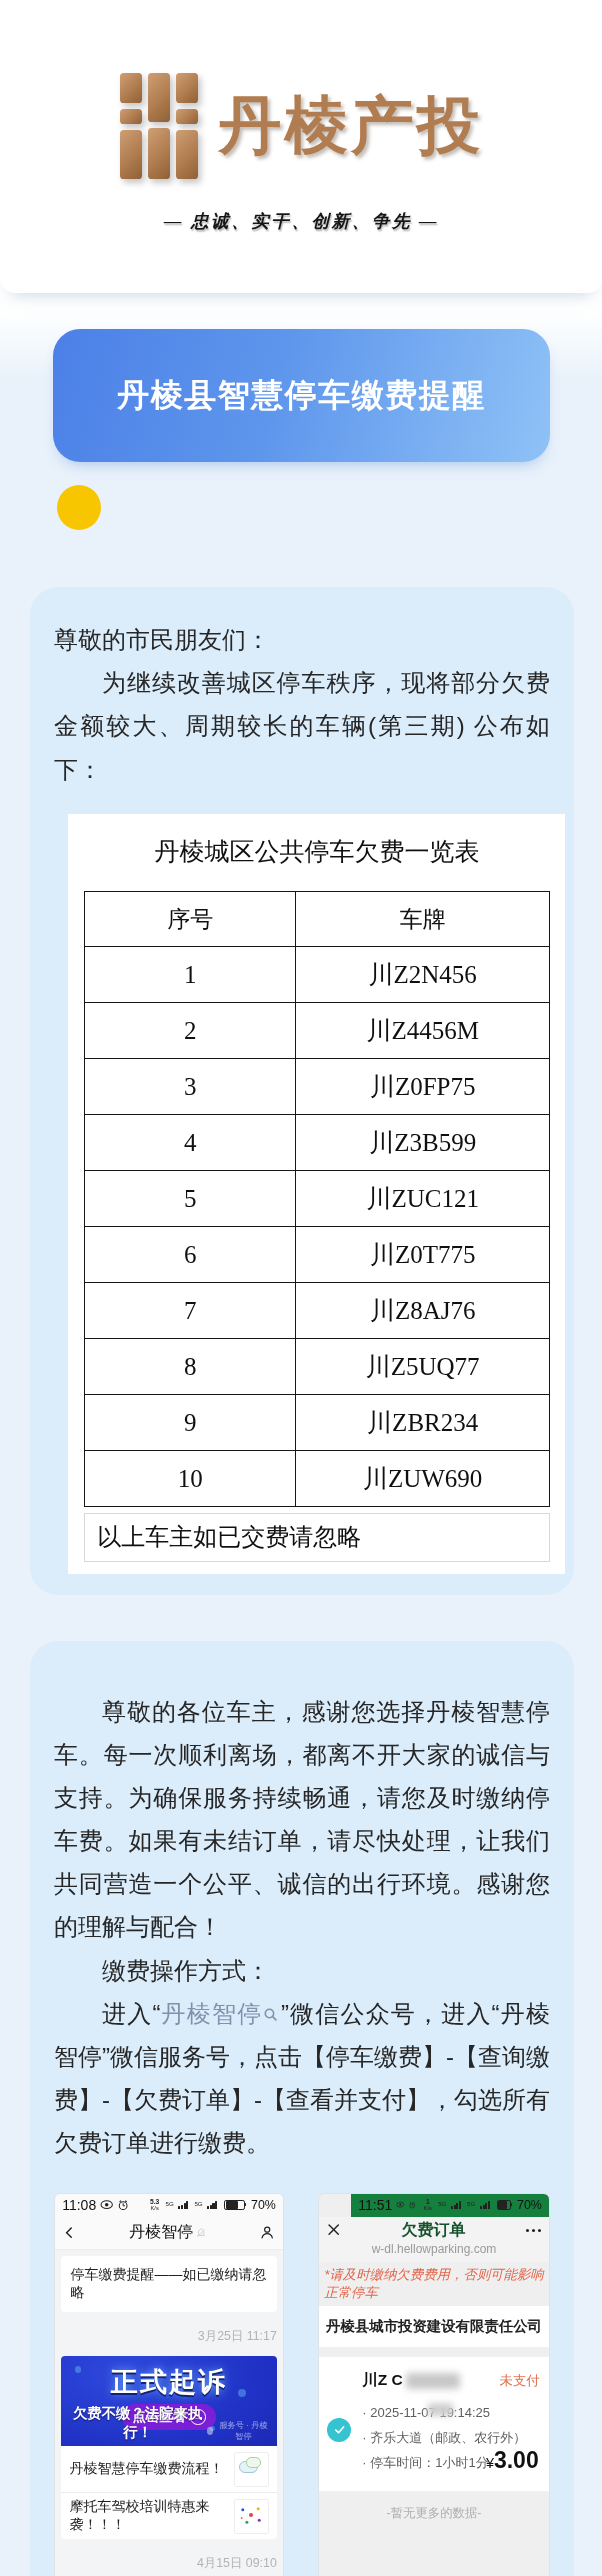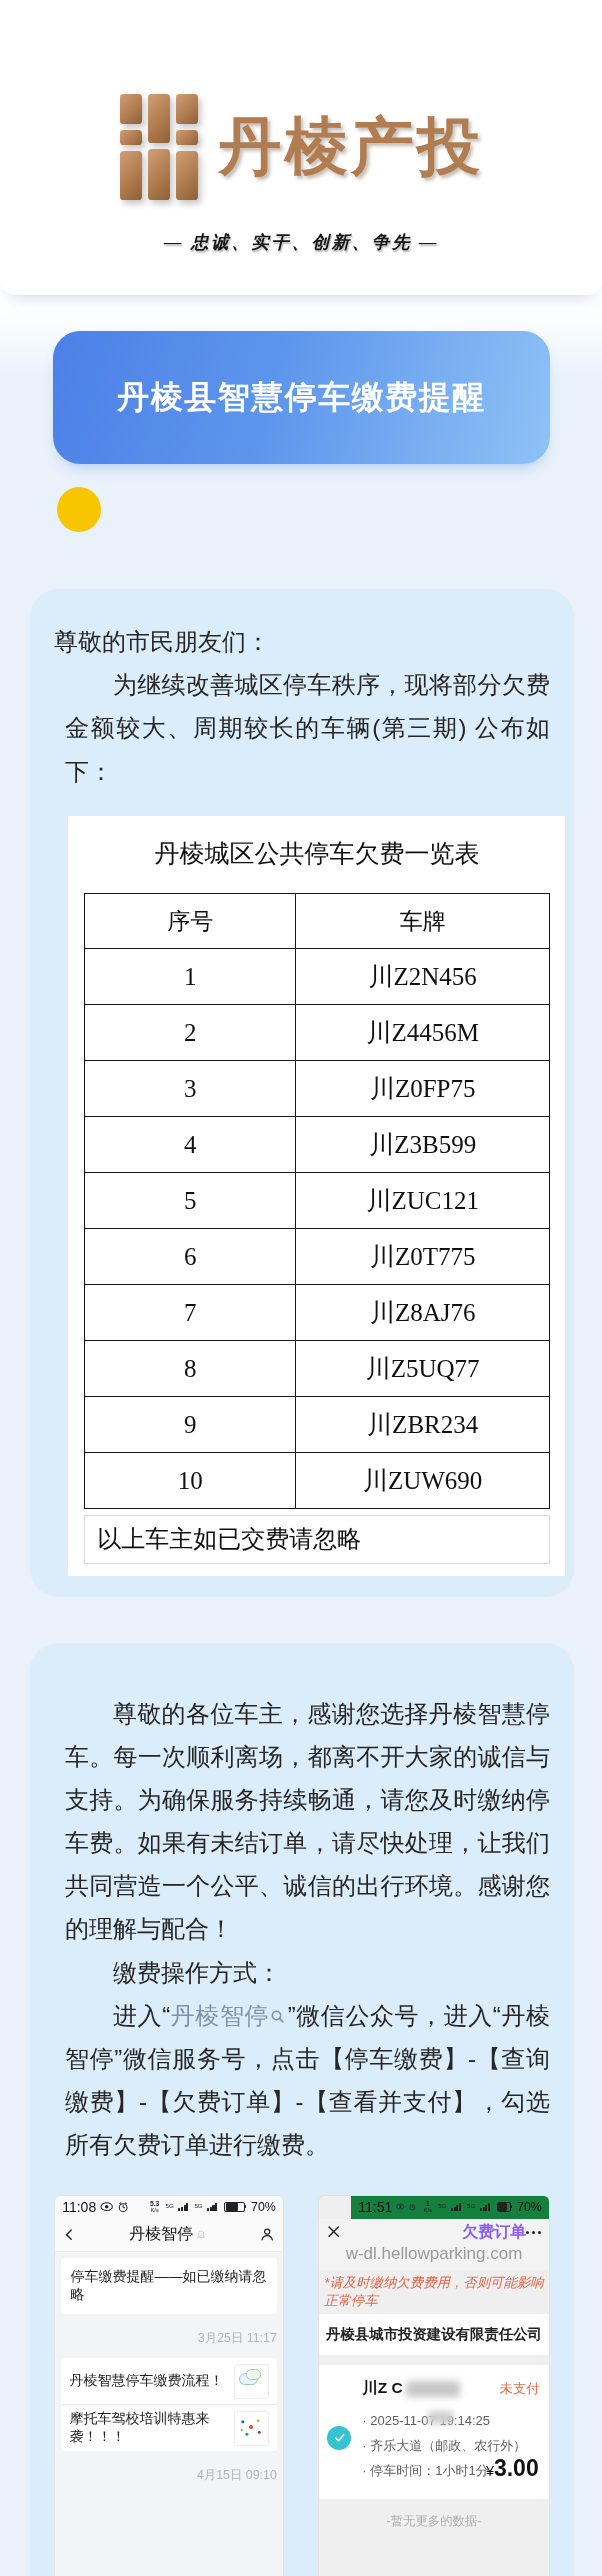--- a/index.html
+++ b/index.html
@@ -2,21 +2,21 @@
 <html style="font-size:8.2px"><head>
 <meta charset="utf-8">
 <style>
   html,body{margin:0;padding:0;background:#fff;}
   body{font-family:"Liberation Sans","DejaVu Sans",sans-serif;-webkit-font-smoothing:antialiased;}
   .page{width:603px;min-height:3059px;margin:0 auto;position:relative;overflow:hidden;
     background:linear-gradient(180deg,#ffffff 0%,#ffffff 10.1%,#f4f9fd 11.2%,#e9f2fb 12.4%,#e9f2fb 84.5%,#f6fafd 87%,#ffffff 88.5%,#ffffff 100%);}
 
   
   .header-card{background:#fff;border-radius:0 0 15.5px 15.5px;box-shadow:0 11.3px 17.5px -11.3px rgba(130,160,190,.5);
-    padding:73px 0 41px;text-align:center;margin-top:21px;}
+    padding:73px 0 60px;text-align:center;}
   .logo-row{display:flex;align-items:center;justify-content:center;gap:20.6px;}
   .logo-mark{width:78px;height:106px;display:flex;gap:5.7px;filter:drop-shadow(3.1px 4.1px 3.1px rgba(0,0,0,.22));}
   .logo-col{flex:1;display:flex;flex-direction:column;gap:5.7px;}
   .bar{background:linear-gradient(135deg,#cf9f74 0%,#b07c50 55%,#8f6036 100%);border-radius:3.6px;}
   .b1{height:30px;} .b2{height:15.5px;} .bf{flex:1;} .b3{height:49px;}
   .brand{font-family:"Liberation Serif","DejaVu Serif",serif;font-weight:700;font-size:63px;line-height:1;
     color:#b07c50;letter-spacing:3.1px;text-shadow:2.6px 3.1px 3.6px rgba(60,40,20,.30);}
   .tagline{margin-top:30px;font-family:"Liberation Serif","DejaVu Serif",serif;font-style:italic;font-weight:700;
     font-size:17.5px;color:#161616;letter-spacing:2.6px;text-shadow:1px 1.5px 1.5px rgba(0,0,0,.28);}
 
@@ -24,21 +24,21 @@
   .hero{width:497px;height:133px;margin:36px auto 0;border-radius:27px;
     background:linear-gradient(105deg,#4c80e7 0%,#5e96ec 45%,#8fc2f6 100%);
     display:flex;align-items:center;justify-content:center;box-shadow:0 7.2px 14.4px -7.2px rgba(80,130,210,.45);}
   .hero h1{margin:0;font-size:32px;font-weight:700;color:#fff;letter-spacing:1.5px;}
   .dot{width:44px;height:45px;border-radius:50%;background:#f7c600;margin:23px 0 0 57px;}
 
   
   .card{width:496px;margin-left:30px;background:#dbecfa;border-radius:28px;padding:31px 24px 20.6px;}
   .card2{margin-top:46px;padding:49px 24px 40px;}
   .para{margin:0;font-size:24px;line-height:1.8;color:#262626;text-align:justify;}
-  .indent{text-indent:2em;margin-left:11px;}
+  .indent{text-indent:2em;}
   .card1{margin-top:57px;}
   .steps-link{color:#8191ad;}
   .mag{vertical-align:-1px;margin:0 2.1px 0 1px;}
 
   
   .table-block{width:466px;background:#fff;margin:23px 0 0 14.4px;padding:21.6px 15.5px 12.4px;}
   .table-title{text-align:center;font-family:"Liberation Serif","DejaVu Serif",serif;font-size:25px;color:#101010;}
   table.arrears{border-collapse:collapse;width:100%;margin-top:23px;border-radius:15px;}
   table.arrears th,table.arrears td{border:1.5px solid #161616;text-align:center;
     font-family:"Liberation Serif","DejaVu Serif",serif;font-weight:400;color:#101010;}
@@ -95,22 +95,22 @@
   .litem-t{flex:1;font-size:14px;color:#222;}
   .thumb{width:33px;height:33px;border-radius:2.1px;margin-left:6.2px;background:#fff;border:0.5px solid #eee;position:relative;overflow:hidden;flex:none;}
   .thumb.cloud::before{content:"";position:absolute;left:4.1px;top:8.2px;width:17.5px;height:10.3px;border-radius:6.2px;background:#e7f2f8;border:1px solid #9cc4da;}
   .thumb.cloud::after{content:"";position:absolute;left:11.3px;top:4.1px;width:13.4px;height:9.3px;border-radius:5.2px;background:#eef7ee;border:1px solid #a8cf9f;}
   .thumb.confetti::before{content:"";position:absolute;left:14.4px;top:13.4px;width:4.1px;height:4.1px;border-radius:50%;background:#e04444;
     box-shadow:-8.2px -5.2px 0 -0.5px #2c50d8,7.2px -6.2px 0 -0.5px #f0b400,-4.1px 7.2px 0 -0.5px #30a060,8.2px 5.2px 0 -0.5px #8a30c0,-9.3px 3.1px 0 -1px #e08030;}
 
   
   .pheader{background:#f3f3f3;padding:3.1px 8.2px 6.2px;flex:none;position:relative;}
   .ph-row{display:flex;align-items:center;}
-  .ph-title{flex:1;text-align:right;font-size:16px;font-weight:700;color:#8b5cf6;}
-  .ph-url{text-align:center;font-size:17px;color:#9a9a9a;margin-top:1px;}
+  .ph-title{flex:1;text-align:center;font-size:16px;font-weight:700;color:#14532d;}
+  .ph-url{text-align:center;font-size:12px;color:#9a9a9a;margin-top:1px;}
   .dots{display:flex;gap:2.6px;} .dots i{width:3.1px;height:3.1px;border-radius:50%;background:#222;}
   .warn{padding:4.1px 5.2px;font-size:13.4px;color:#e2654a;font-style:italic;}
   .company{background:#fff;height:41px;display:flex;align-items:center;justify-content:center;
     font-size:14.4px;font-weight:600;color:#222;}
   .order{background:#fff;margin-top:10px;padding:13.4px 9.3px 15.5px 9.3px;position:relative;}
   .plate-row{margin-left:34px;display:flex;align-items:center;}
   .plate{font-size:15.5px;font-weight:700;color:#111;}
   .blur{display:inline-block;background:#c7c7c7;filter:blur(3.6px);border-radius:3.1px;vertical-align:middle;}
   .unpaid{margin-left:auto;font-size:13.4px;color:#e0714d;}
   .odetails{margin:8.2px 0 0 34px;font-size:13px;color:#5f5f5f;line-height:1.95;position:relative;}
@@ -272,20 +272,34 @@
           <svg width="14.4" height="14.4" viewBox="0 0 28 28">
               <circle cx="14" cy="9" r="5" fill="none" stroke="#222" stroke-width="2.4"></circle>
               <path d="M4 25c1.5-5.5 5.5-8 10-8s8.5 2.5 10 8" fill="none" stroke="#222" stroke-width="2.4" stroke-linecap="round"></path>
             </svg>
         </div>
         <div class="chat">
           <div class="bubble">停车缴费提醒——如已缴纳请忽略</div>
           <div class="ts">3月25日 11:17</div>
 
           <div class="msgcard">
+            <div class="banner-blue">
+              <span class="deco" style="left:13.4px;top:10.3px;width:6.2px;height:6.2px;"></span>
+              <span class="deco" style="right:31px;top:33px;width:8.2px;height:8.2px;"></span>
+              <span class="deco" style="right:62px;bottom:15.5px;width:4.6px;height:4.6px;"></span>
+              <div class="bt">正式起诉</div>
+              <span class="pill">
+                  <span>点击查看</span>
+                  <span class="cir">→</span>
+                </span>
+              <div class="strip-row">
+                <span class="strip-txt">欠费不缴？法院来执行！</span>
+                <span class="wm">服务号 · 丹棱智停</span>
+              </div>
+            </div>
             <div class="litem">
               <span class="litem-t">丹棱智慧停车缴费流程！</span>
               <span class="thumb cloud"></span>
             </div>
             <div class="litem">
               <span class="litem-t">摩托车驾校培训特惠来袭！！！</span>
               <span class="thumb confetti"></span>
             </div>
           </div>
 

